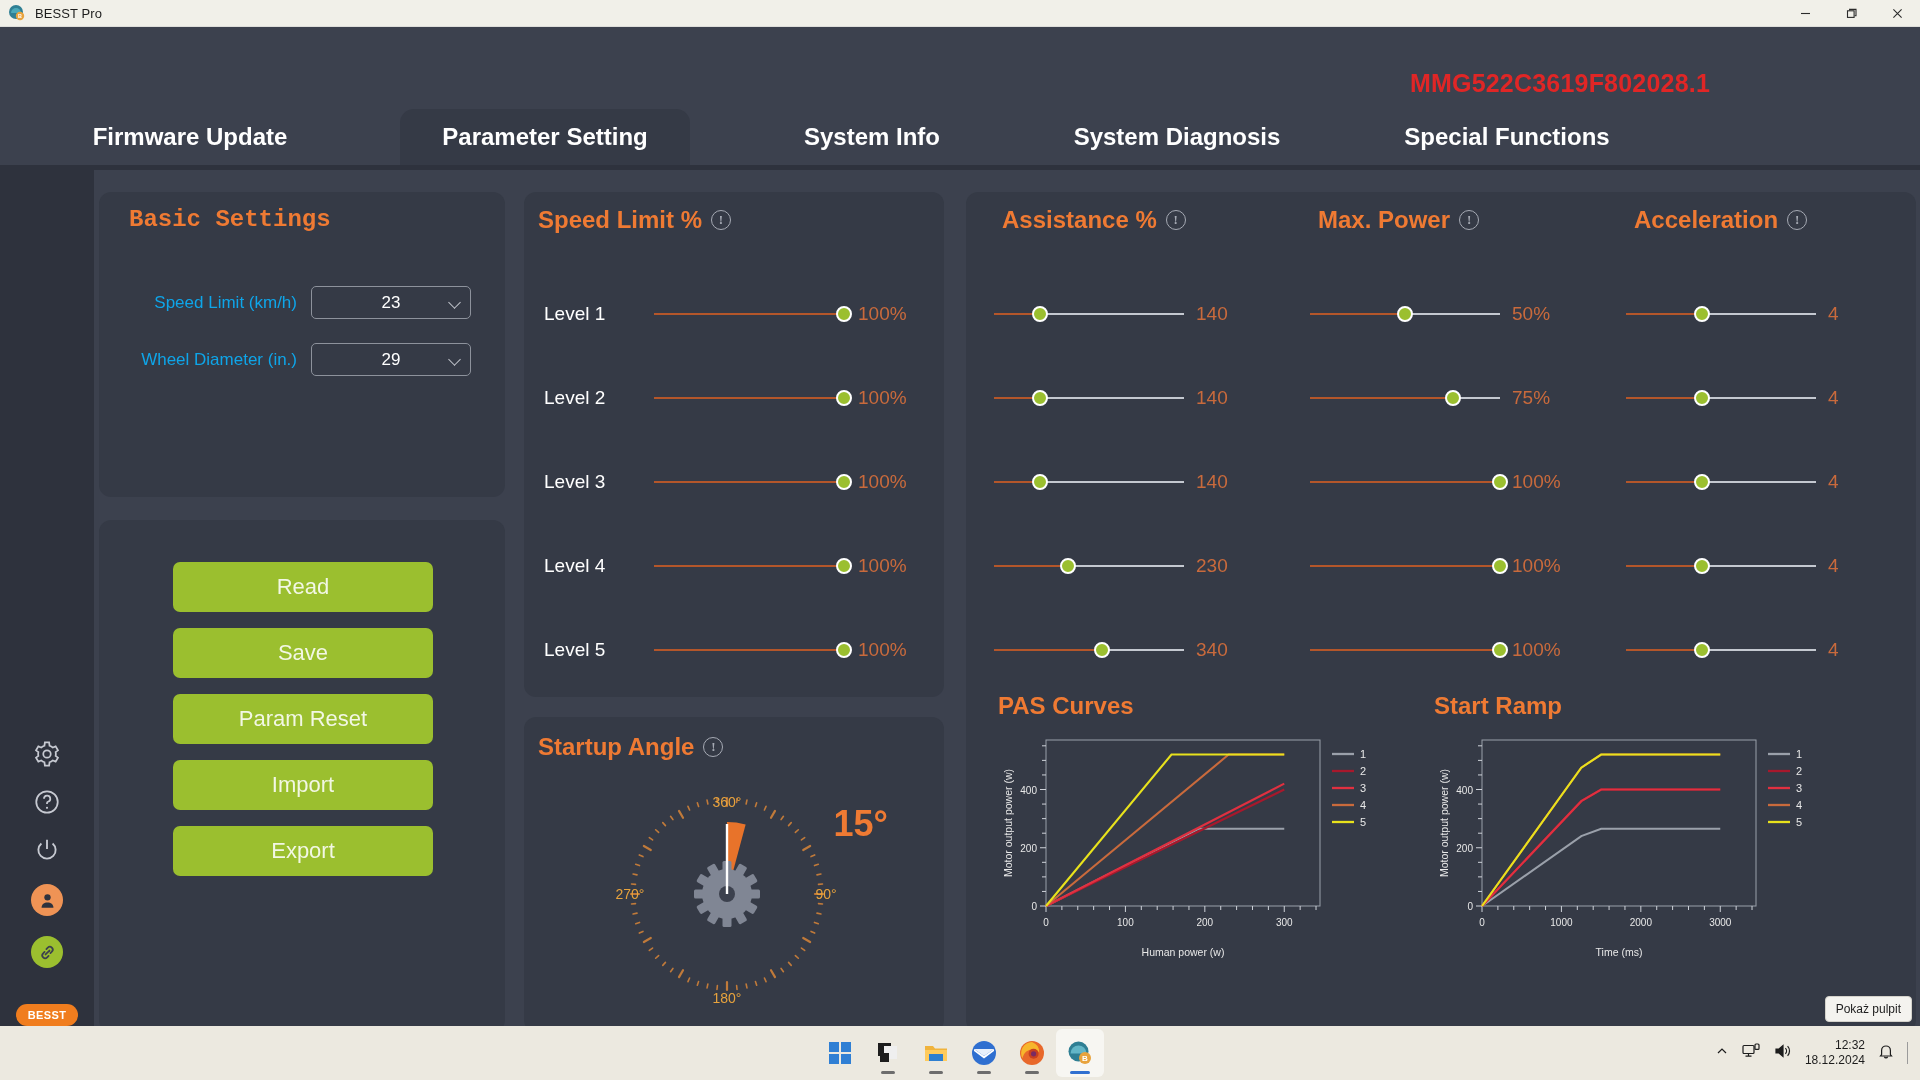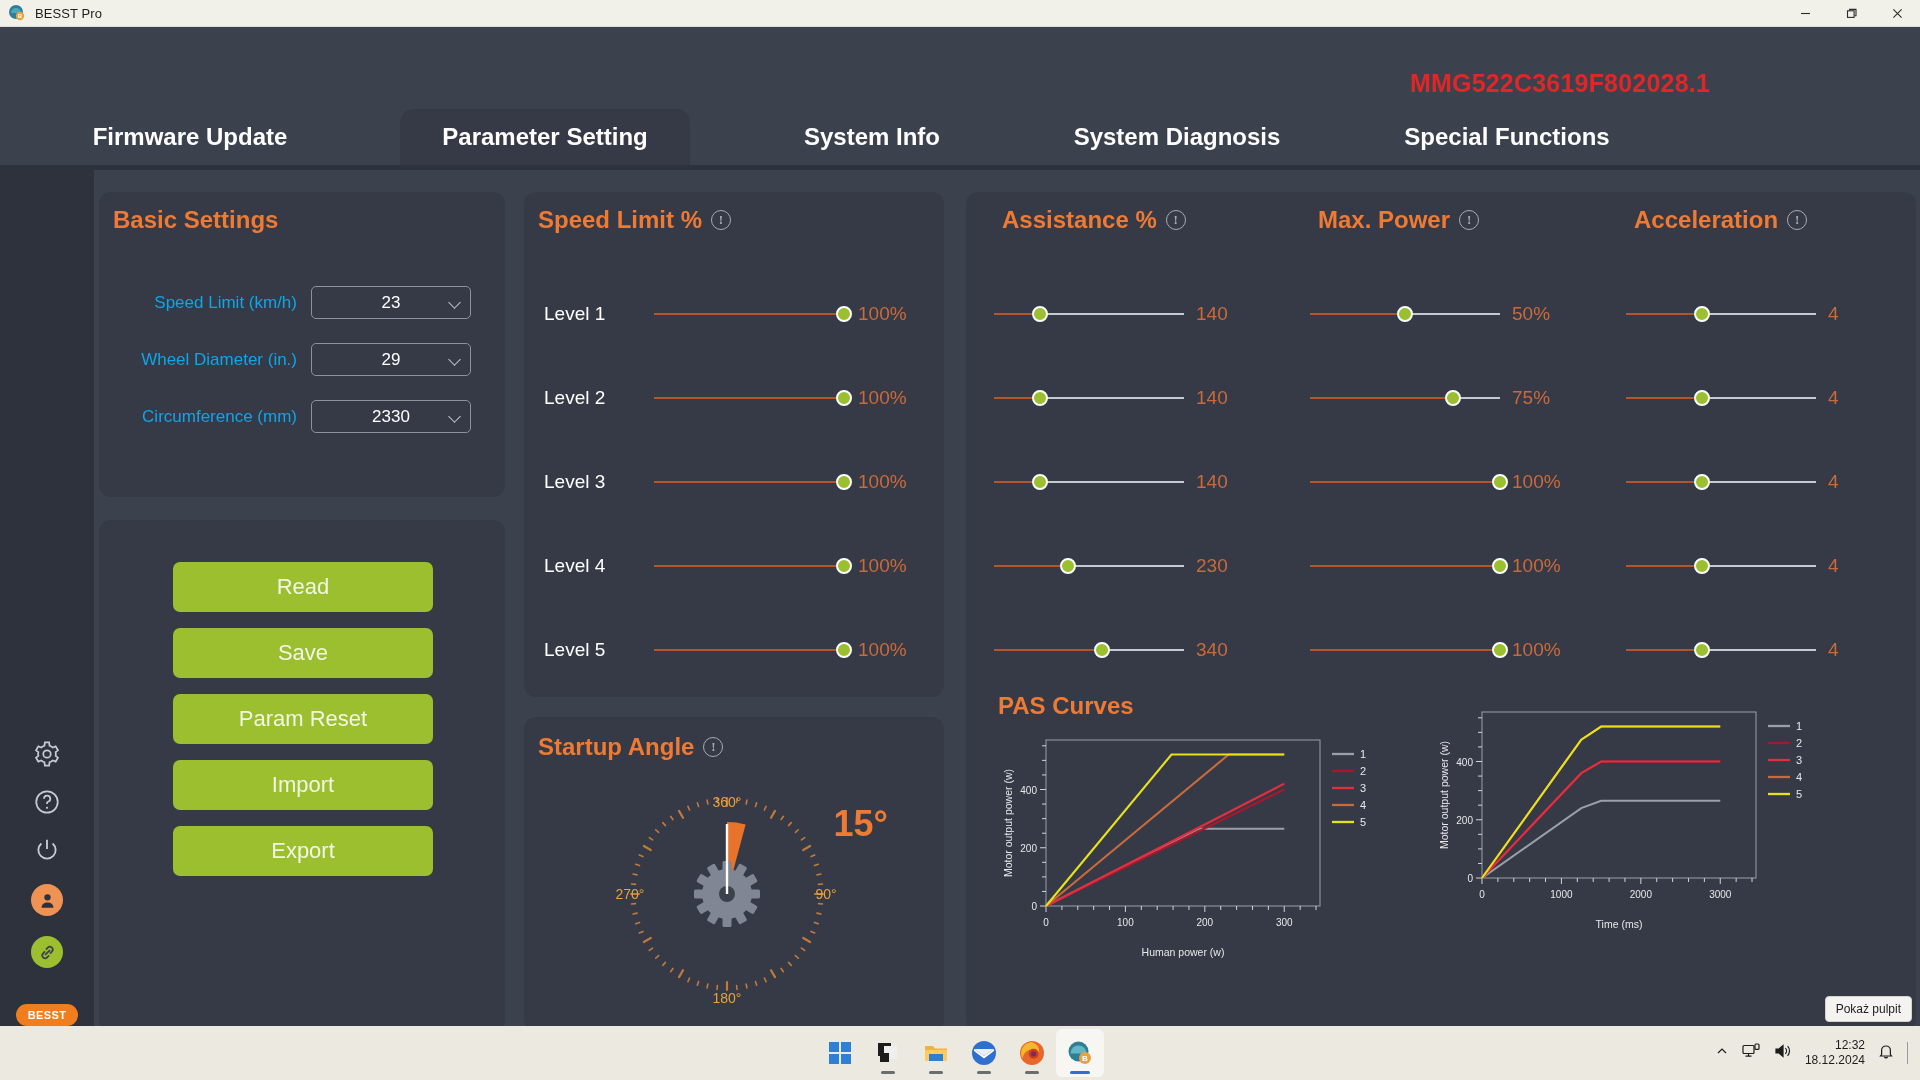--- a/index.html
+++ b/index.html
@@ -86,21 +86,21 @@
   }
   .info-ico {
     width: 20px; height: 20px; border-radius: 50%; border: 1.6px solid #a6aab4;
     color: #a6aab4; font-size: 13px; display: flex; align-items: center;
     justify-content: center; font-weight: bold; font-family: "Liberation Serif", serif;
     cursor: pointer; flex: none;
   }
 
   
   #card-basic { left: 5px; top: 22px; width: 406px; height: 305px; }
-  .bs-title { position: absolute; left: 14px; top: 14px; }
+  .bs-title { position: absolute; left: 30px; top: 14px; font-family: Liberation Mono, monospace; }
   .bs-rows { position: absolute; left: 0; top: 82px; width: 100%; }
   .bs-row { display: flex; align-items: center; height: 57px; padding-left: 16px; }
   .bs-label { color: #0ea5e9; font-size: 17px; width: 196px; text-align: right; padding-right: 14px; }
   .bs-select {
     width: 160px; height: 33px; border: 1px solid #8d929c; border-radius: 5px;
     display: flex; align-items: center; justify-content: center; position: relative;
     color: #ffffff; font-size: 17px; cursor: pointer;
   }
   .bs-chev {
     position: absolute; right: 11px; top: 11px; width: 9px; height: 9px;
@@ -284,27 +284,20 @@
             <div class="bs-label">Speed Limit (km/h)</div>
             <div class="bs-select">
               <span>23</span>
               <span class="bs-chev"></span>
             </div>
           </div>
           <div class="bs-row">
             <div class="bs-label">Wheel Diameter (in.)</div>
             <div class="bs-select">
               <span>29</span>
-              <span class="bs-chev"></span>
-            </div>
-          </div>
-          <div class="bs-row">
-            <div class="bs-label">Circumference (mm)</div>
-            <div class="bs-select">
-              <span>2330</span>
               <span class="bs-chev"></span>
             </div>
           </div>
         </div>
       </div>
 
       <div class="card" id="card-buttons">
         <div class="btn-list">
           <button class="gbtn">Read</button>
           <button class="gbtn">Save</button>
@@ -663,20 +656,21 @@
                 <text x="362" y="45" fill="#e8e8e8" font-size="11">2</text>
                 <line x1="334" y1="58" x2="356" y2="58" stroke="#e03040" stroke-width="2.3"></line>
                 <text x="362" y="62" fill="#e8e8e8" font-size="11">3</text>
                 <line x1="334" y1="75" x2="356" y2="75" stroke="#c96a3c" stroke-width="2.3"></line>
                 <text x="362" y="79" fill="#e8e8e8" font-size="11">4</text>
                 <line x1="334" y1="92" x2="356" y2="92" stroke="#e8e21c" stroke-width="2.3"></line>
                 <text x="362" y="96" fill="#e8e8e8" font-size="11">5</text>
               </svg></div>
         </div>
         <div class="chartbox" style="left:468px;width:440px">
+          <div class="chart-title">Start Ramp</div>
           <div id="chart1" style="margin-top:10px"><svg width="422" height="232" viewBox="0 0 422 232" font-family="Liberation Sans, sans-serif">
                 <rect x="48" y="10" width="274" height="166" fill="none" stroke="#9aa0aa" stroke-width="1"></rect>
                 <line x1="48" y1="176" x2="48" y2="182" stroke="#cfd3da" stroke-width="1"></line>
                 <line x1="63.88405797101449" y1="176" x2="63.88405797101449" y2="180" stroke="#cfd3da" stroke-width="1"></line>
                 <line x1="79.76811594202898" y1="176" x2="79.76811594202898" y2="180" stroke="#cfd3da" stroke-width="1"></line>
                 <line x1="95.65217391304347" y1="176" x2="95.65217391304347" y2="180" stroke="#cfd3da" stroke-width="1"></line>
                 <line x1="111.53623188405797" y1="176" x2="111.53623188405797" y2="180" stroke="#cfd3da" stroke-width="1"></line>
                 <line x1="127.42028985507247" y1="176" x2="127.42028985507247" y2="182" stroke="#cfd3da" stroke-width="1"></line>
                 <line x1="143.30434782608694" y1="176" x2="143.30434782608694" y2="180" stroke="#cfd3da" stroke-width="1"></line>
                 <line x1="159.18840579710144" y1="176" x2="159.18840579710144" y2="180" stroke="#cfd3da" stroke-width="1"></line>

